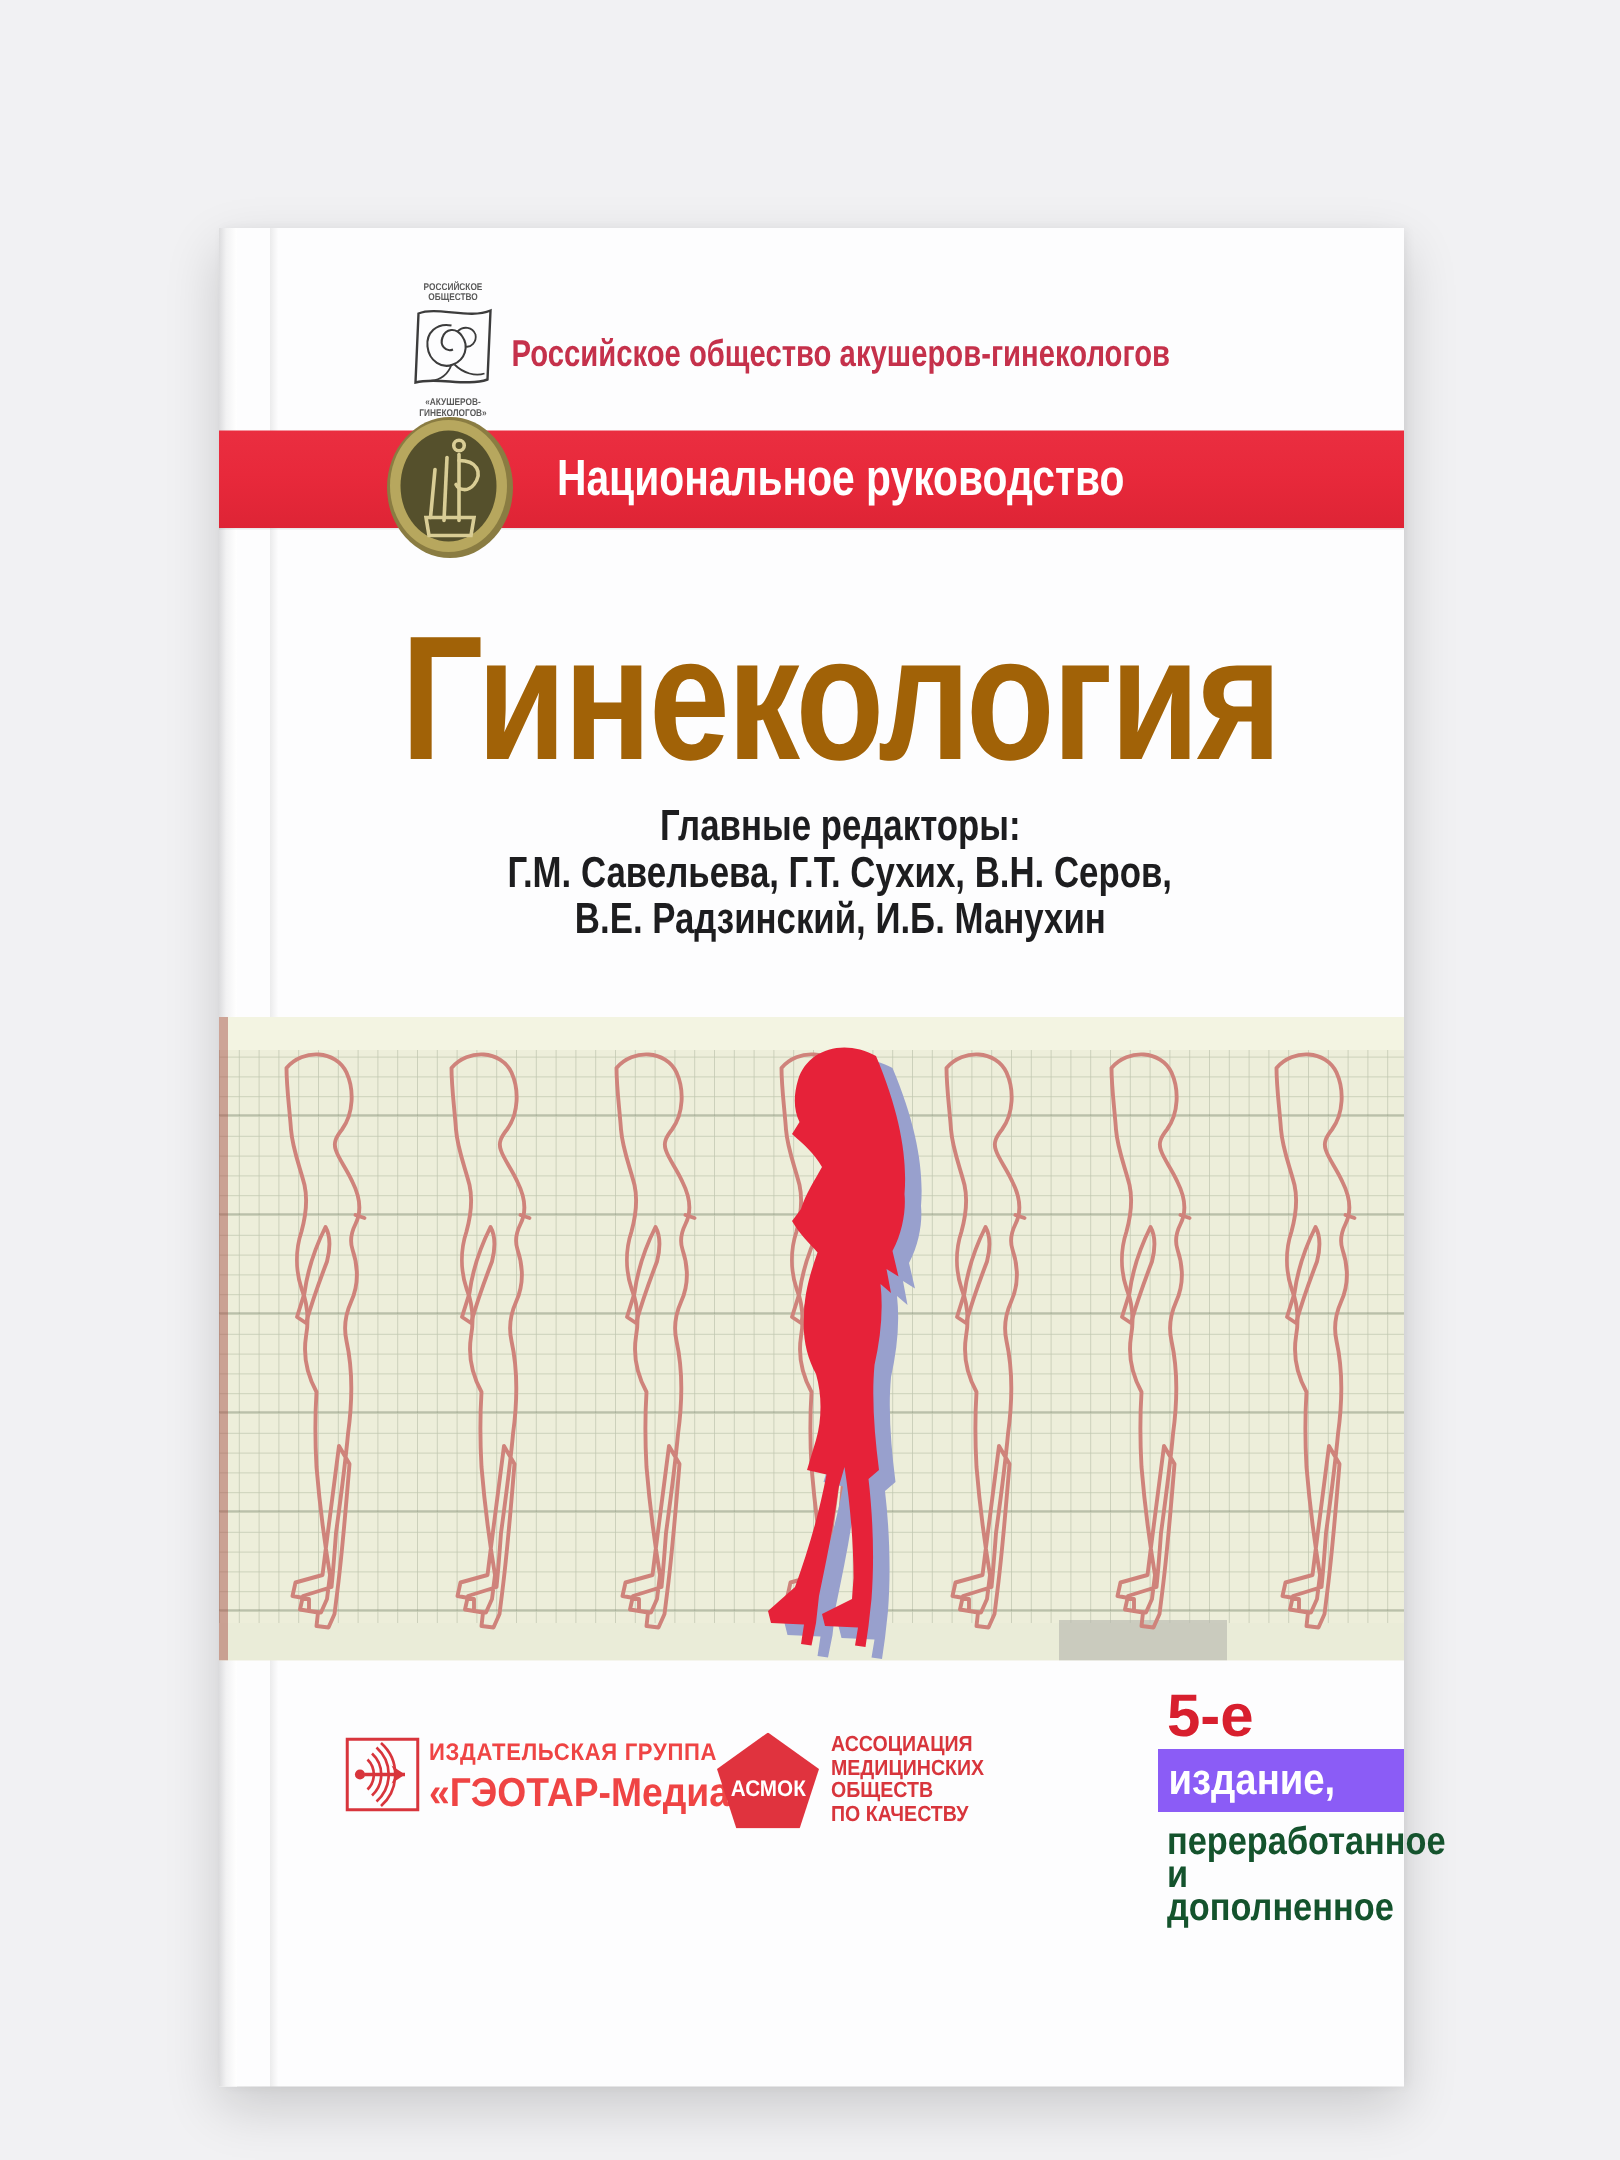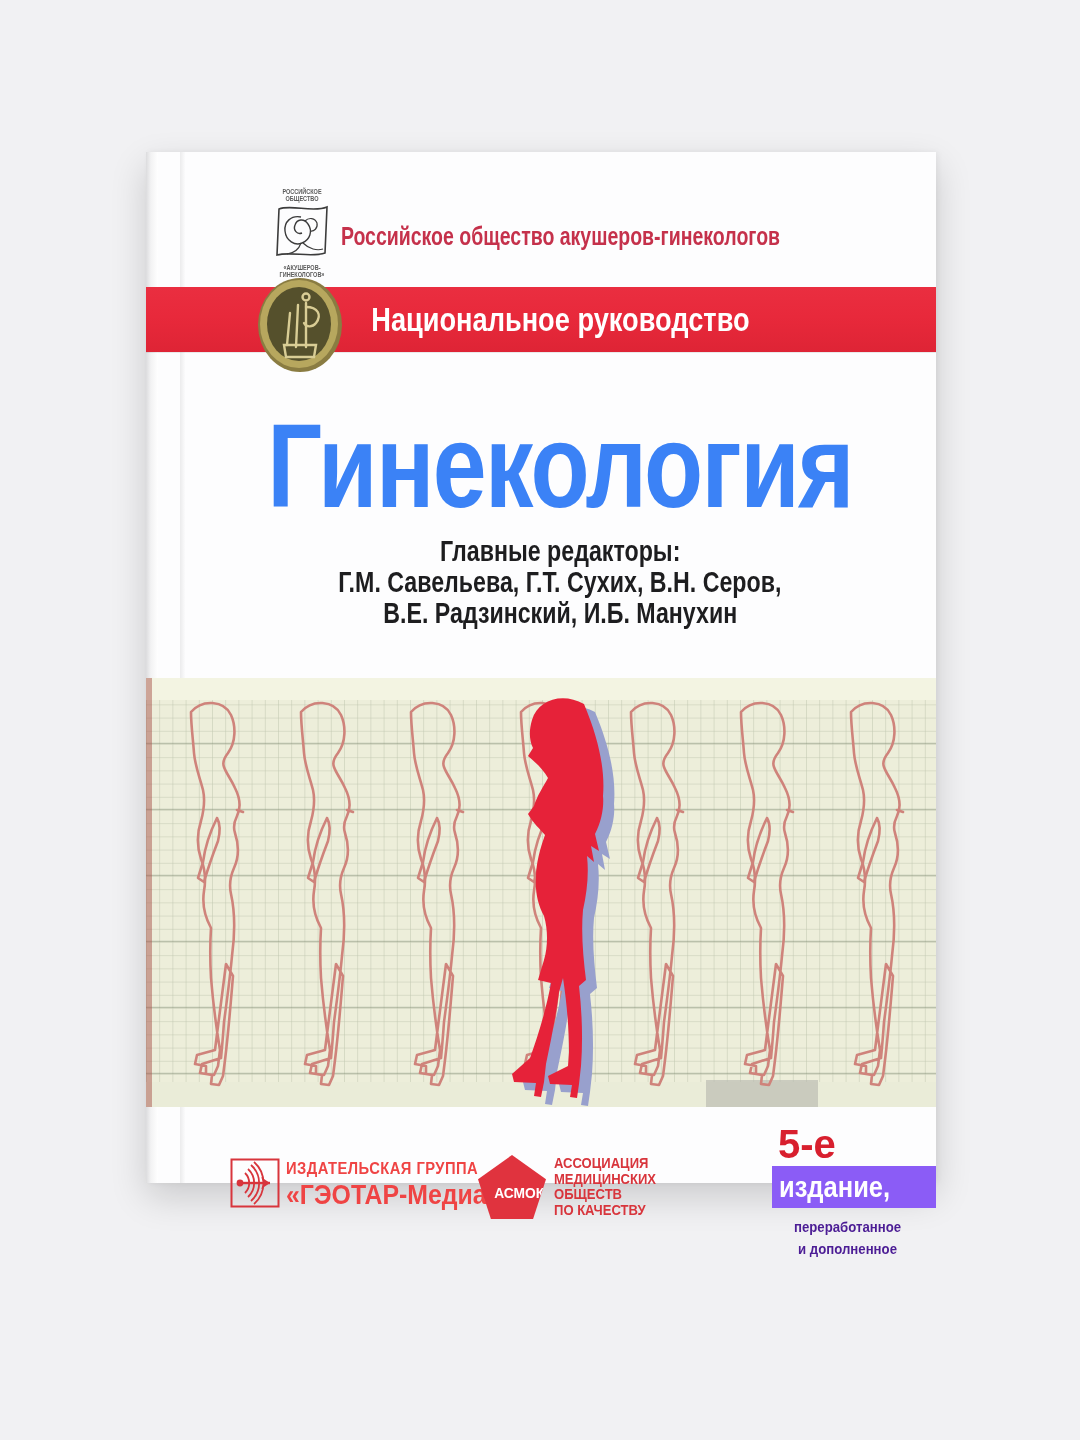--- a/index.html
+++ b/index.html
@@ -5,21 +5,21 @@
   html,body{margin:0;padding:0;}
   body{
     width:1080px;height:1440px;
     background:#f1f1f3;
     font-family:"Liberation Sans", sans-serif;
     position:relative;overflow:hidden;
   }
   .stage{position:absolute;inset:0;}
   
   .book{
-    position:absolute;left:146px;top:152px;width:790px;height:1031px;
+    position:absolute;left:146px;top:152px;width:790px;height:1239px;
     background:#fdfdfe;
     box-shadow:0 14px 34px rgba(0,0,0,.16), 2px 0 6px rgba(0,0,0,.05);
   }
   .edge-left{position:absolute;left:0;top:0;bottom:0;width:12px;
     background:linear-gradient(90deg,#dcdcde 0,#f2f2f3 40%,#ffffff 100%);}
   .crease{position:absolute;left:34px;top:0;bottom:0;width:8px;
     background:linear-gradient(90deg,rgba(0,0,0,.07),rgba(255,255,255,0) 70%);}
   
   .society-logo{position:absolute;left:121px;top:36px;width:70px;height:86px;text-align:center;}
   .society-logo .tiny{font-size:6.5px;font-weight:bold;color:#5a5a5a;line-height:7px;
@@ -38,21 +38,21 @@
   .banner-text{
     position:absolute;left:38px;right:0;top:0;height:65px;
     display:flex;align-items:center;justify-content:center;
     font-size:34px;font-weight:bold;color:#ffffff;
   }
   .banner-text span{display:inline-block;transform:scaleX(.8);transform-origin:center;}
   .medallion{position:absolute;left:108px;top:-12px;width:92px;height:100px;}
   
   .title{
     position:absolute;left:38px;right:0;top:258px;height:112px;
-    text-align:center;font-size:118px;font-weight:bold;color:#3b82f6;
+    text-align:center;font-size:118px;font-weight:bold;color:#a16207;
     letter-spacing:-2px;line-height:112px;white-space:nowrap;
   }
   .title span{display:inline-block;transform:scaleX(.82);transform-origin:center;}
   .editors{
     position:absolute;left:38px;right:0;top:384px;text-align:center;
     font-size:29px;font-weight:bold;color:#1d1d1f;line-height:31px;
   }
   .editors div span{display:inline-block;transform:scaleX(.8);transform-origin:center;white-space:nowrap;}
   
   .band{position:absolute;left:0;top:526px;width:790px;height:429px;}
@@ -60,35 +60,35 @@
   .geotar-logo{position:absolute;left:84px;top:1006px;width:50px;height:50px;}
   .geotar-text{position:absolute;left:140px;top:1008px;color:#ef4444;}
   .geotar-text .l1{font-size:16px;font-weight:bold;letter-spacing:.5px;
     transform:scaleX(.92);transform-origin:left;}
   .geotar-text .l2{font-size:27px;font-weight:bold;margin-top:2px;
     transform:scaleX(.92);transform-origin:left;}
   .pentagon{
     position:absolute;left:332px;top:1003px;width:68px;height:64px;
     background:#e0333e;
     clip-path:polygon(50% 0, 100% 38%, 81% 100%, 19% 100%, 0 38%);
-    display:flex;align-items:center;justify-content:flex-end;
+    display:flex;align-items:center;justify-content:center;
   }
   .pentagon span{color:#fff;font-weight:bold;font-size:15px;margin-top:10px;
     transform:scaleX(.92);}
   .asmok-text{position:absolute;left:408px;top:1004px;color:#d8353c;
     font-size:14.5px;font-weight:bold;line-height:15.5px;}
   .asmok-text div{transform:scaleX(.9);transform-origin:left;}
   .edition{position:absolute;left:626px;top:972px;width:164px;}
   .edition .num{font-size:40px;font-weight:bold;color:#d81f2e;line-height:40px;
     padding-left:6px;}
   .edition .bar{margin-top:2px;height:42px;background:#8b5cf6;color:#fff;
     font-size:29px;font-weight:bold;display:flex;align-items:center;padding-left:7px;}
   .edition .bar span{transform:scaleX(.88);transform-origin:left;}
-  .edition .note{margin-top:8px;font-size:15px;font-weight:bold;color:#4c1d95;
-    line-height:22px;padding-left:6px;text-align:center;}
+  .edition .note{margin-top:8px;font-size:26px;font-weight:bold;color:#14532d;
+    line-height:22px;padding-left:6px;}
   .edition .note div{transform:scaleX(.88);transform-origin:left;}
 </style>
 </head>
 <body>
 
 <div class="stage">
   <div class="book">
 
     <div class="edge-left"></div>
     <div class="crease"></div>

